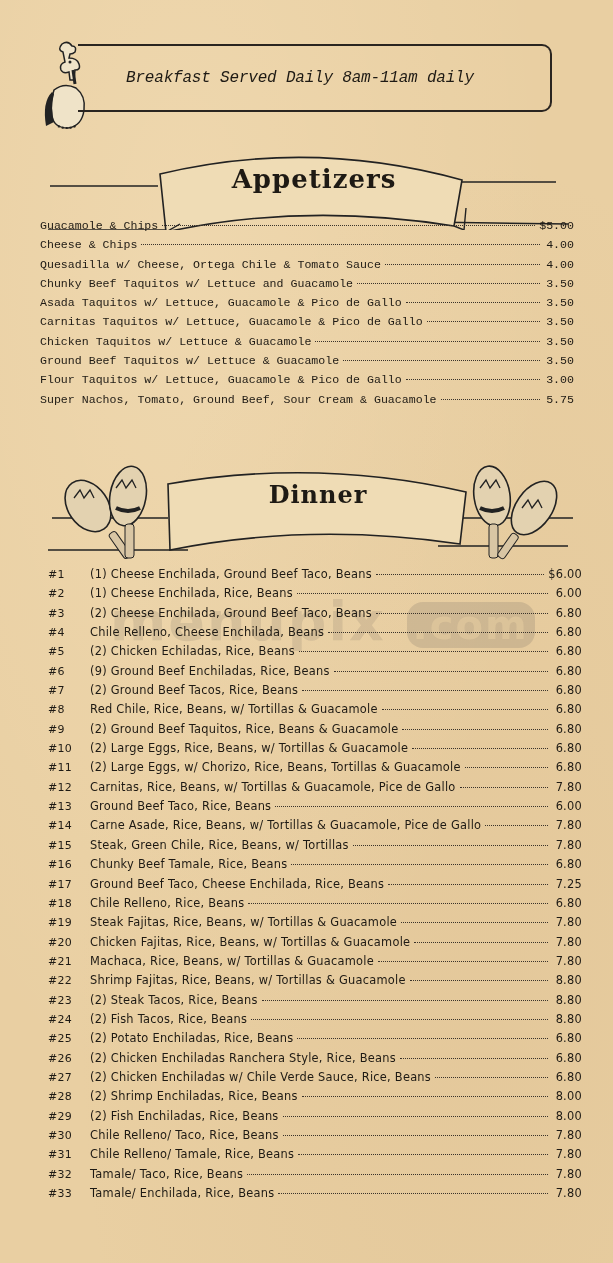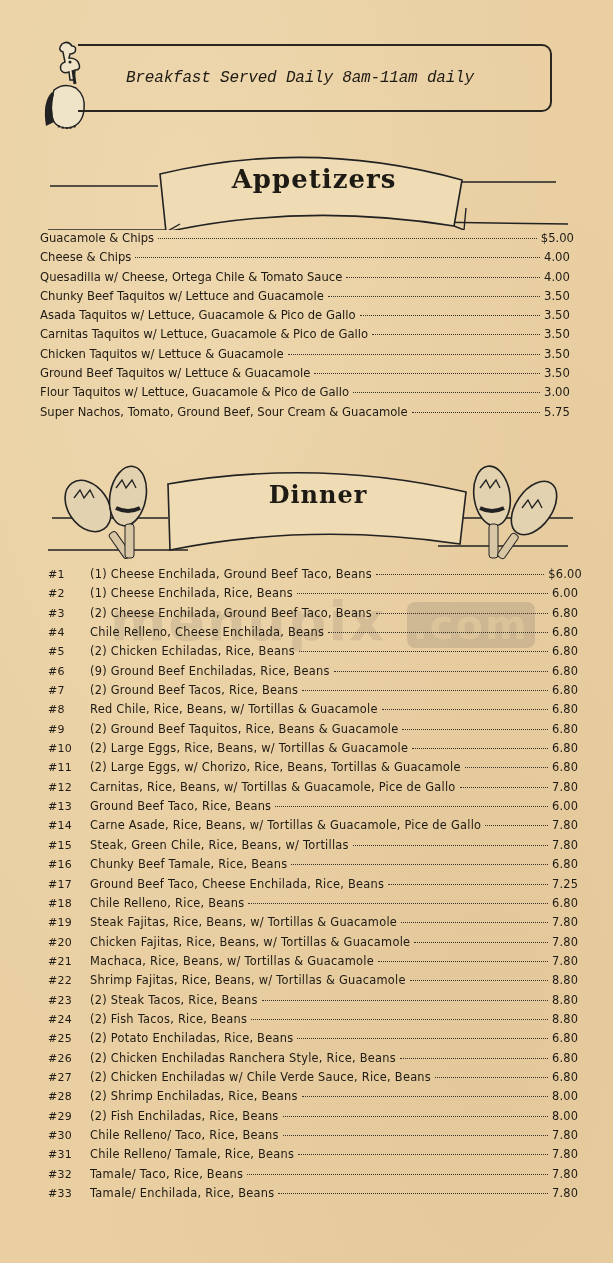--- a/index.html
+++ b/index.html
@@ -38,33 +38,33 @@
     .row {
       display: flex; align-items: baseline; height: 19.3px;
       font-size: 11.6px; white-space: nowrap;
     }
     .row .num { width: 42px; flex: none; font-size: 11px; }
     .row .name { flex: none; }
     .row .leader {
       flex: 1; margin: 0 4px; border-bottom: 1.5px dotted #3a332b;
       transform: translateY(-3px);
     }
-    .row .price { flex: none; min-width: 30px; }
+    .row .price { flex: none; text-align: right; min-width: 30px; }
 
     .dinner .row { height: 19.35px; font-size: 11.4px; letter-spacing: 0.25px; }
     .dinner { left: 48px; width: 534px; }
 
     .watermark {
       position: absolute; left: 110px; top: 590px; font-size: 54px; font-weight: bold;
       color: rgba(120,110,100,0.18); letter-spacing: 2px; pointer-events: none;
       font-family: "DejaVu Sans", sans-serif;
     }
     .watermark .box {
       display: inline-block; background: rgba(120,110,100,0.22); color: rgba(233,207,162,0.5);
-      padding: 0 6px; border-radius: 8px; font-size: 40px; vertical-align: middle;
+      padding: 0 6px; border-radius: 16px; font-size: 40px; vertical-align: middle;
     }
   </style>
 </head>
 <body>
 
 <div class="page">
 
   <svg class="vulture" viewBox="0 0 58 96">
     <path d="M22 4 q6 -4 10 2 q5 0 3 6 q-2 2 -5 2 l-1 4 q8 0 10 6 q2 6 -4 6 l-1 10 h-4 l-1 -8 q-6 2 -8 -2 q-2 -6 4 -8 l-2 -10 q-6 -2 -1 -8z" fill="#efe3c8" stroke="#222" stroke-width="1.5"></path>
     <circle cx="30" cy="22" r="1.5" fill="#222"></circle>
@@ -83,21 +83,21 @@
       <line x1="40" y1="80" x2="170" y2="80" stroke="#222" stroke-width="1.5"></line>
       <line x1="440" y1="32" x2="548" y2="32" stroke="#222" stroke-width="1.5"></line>
       <line x1="420" y1="72" x2="560" y2="74" stroke="#222" stroke-width="1.5"></line>
       <path d="M152 24 q150 -36 302 6 l-8 46 q-150 -24 -288 6 z" fill="#efdcb5" stroke="#222" stroke-width="1.6"></path>
       <path d="M158 82 l14 -8" stroke="#222" stroke-width="1.4"></path>
       <path d="M446 76 l10 4 l2 -22" stroke="#222" stroke-width="1.4" fill="none"></path>
     </svg>
     <div class="ribbon-title" style="left:206px;top:14px;width:200px;">Appetizers</div>
   </div>
 
-  <div class="list" style="top:231px;">
+  <div class="list" style="top:219px;font-family:Liberation Mono, monospace;">
     <div class="row">
         <span class="name">Guacamole &amp; Chips</span>
         <span class="leader"></span>
         <span class="price">$5.00</span>
       </div>
     <div class="row">
         <span class="name">Cheese &amp; Chips</span>
         <span class="leader"></span>
         <span class="price">4.00</span>
       </div>

